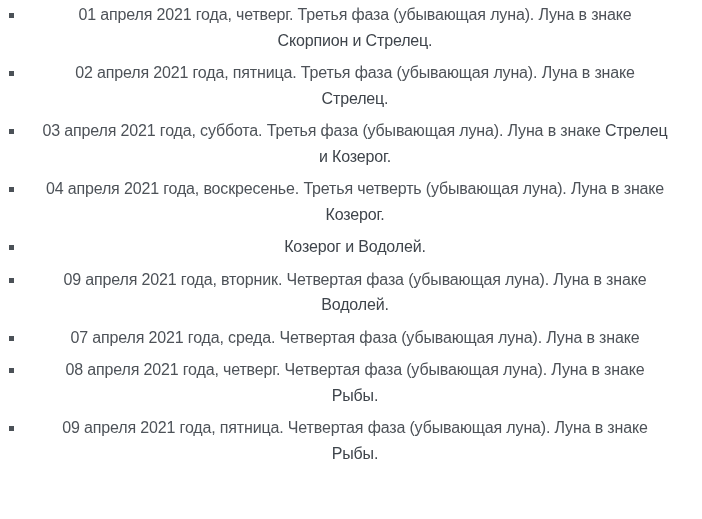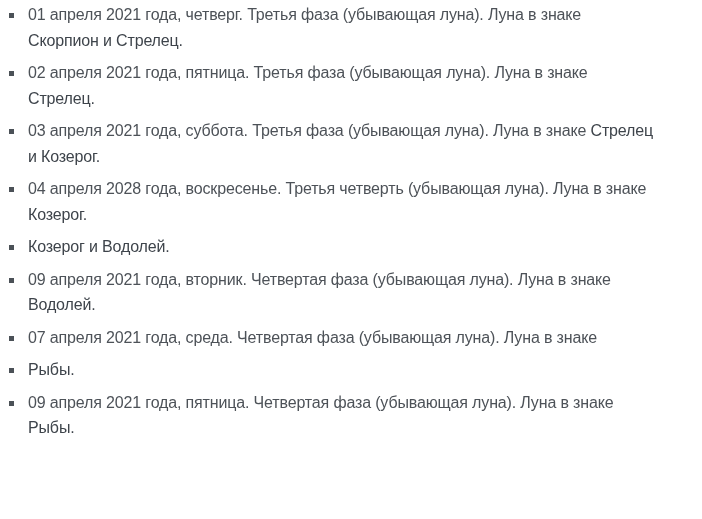--- a/index.html
+++ b/index.html
@@ -17,20 +17,21 @@
   }
   ul.lunar-list {
     margin: 0;
     padding: 0;
     list-style: none;
   }
   ul.lunar-list > li {
     position: relative;
     padding-left: 28px;
     margin-bottom: 7px;
+    text-align: center;
   }
   ul.lunar-list > li::before {
     content: "";
     position: absolute;
     left: 9px;
     top: 11px;
     width: 5px;
     height: 5px;
     background: #4b5157;
   }
@@ -56,33 +57,34 @@
   </li>
   <li>
     <div class="line"><span>02 апреля 2021 года, пятница. Третья фаза (убывающая луна). Луна в знаке</span> <strong></strong></div>
     <div class="line bold">Стрелец.</div>
   </li>
   <li>
     <div class="line"><span>03 апреля 2021 года, суббота. Третья фаза (убывающая луна). Луна в знаке</span> <strong>Стрелец</strong></div>
     <div class="line bold">и Козерог.</div>
   </li>
   <li>
-    <div class="line"><span>04 апреля 2028 года, воскресенье. Третья четверть (убывающая луна). Луна в знаке</span> <strong></strong></div>
+    <div class="line"><span>04 апреля 2021 года, воскресенье. Третья четверть (убывающая луна). Луна в знаке</span> <strong></strong></div>
     <div class="line bold">Козерог.</div>
   </li>
   <li>
     <div class="line bold">Козерог и Водолей.</div>
   </li>
   <li>
     <div class="line"><span>09 апреля 2021 года, вторник. Четвертая фаза (убывающая луна). Луна в знаке</span> <strong></strong></div>
     <div class="line bold">Водолей.</div>
   </li>
   <li>
     <div class="line"><span>07 апреля 2021 года, среда. Четвертая фаза (убывающая луна). Луна в знаке</span> <strong></strong></div>
   </li>
   <li>
+    <div class="line"><span>08 апреля 2021 года, четверг. Четвертая фаза (убывающая луна). Луна в знаке</span> <strong></strong></div>
     <div class="line bold">Рыбы.</div>
   </li>
   <li>
     <div class="line"><span>09 апреля 2021 года, пятница. Четвертая фаза (убывающая луна). Луна в знаке</span> <strong></strong></div>
     <div class="line bold">Рыбы.</div>
   </li>
 </ul>
 
 </body></html>

